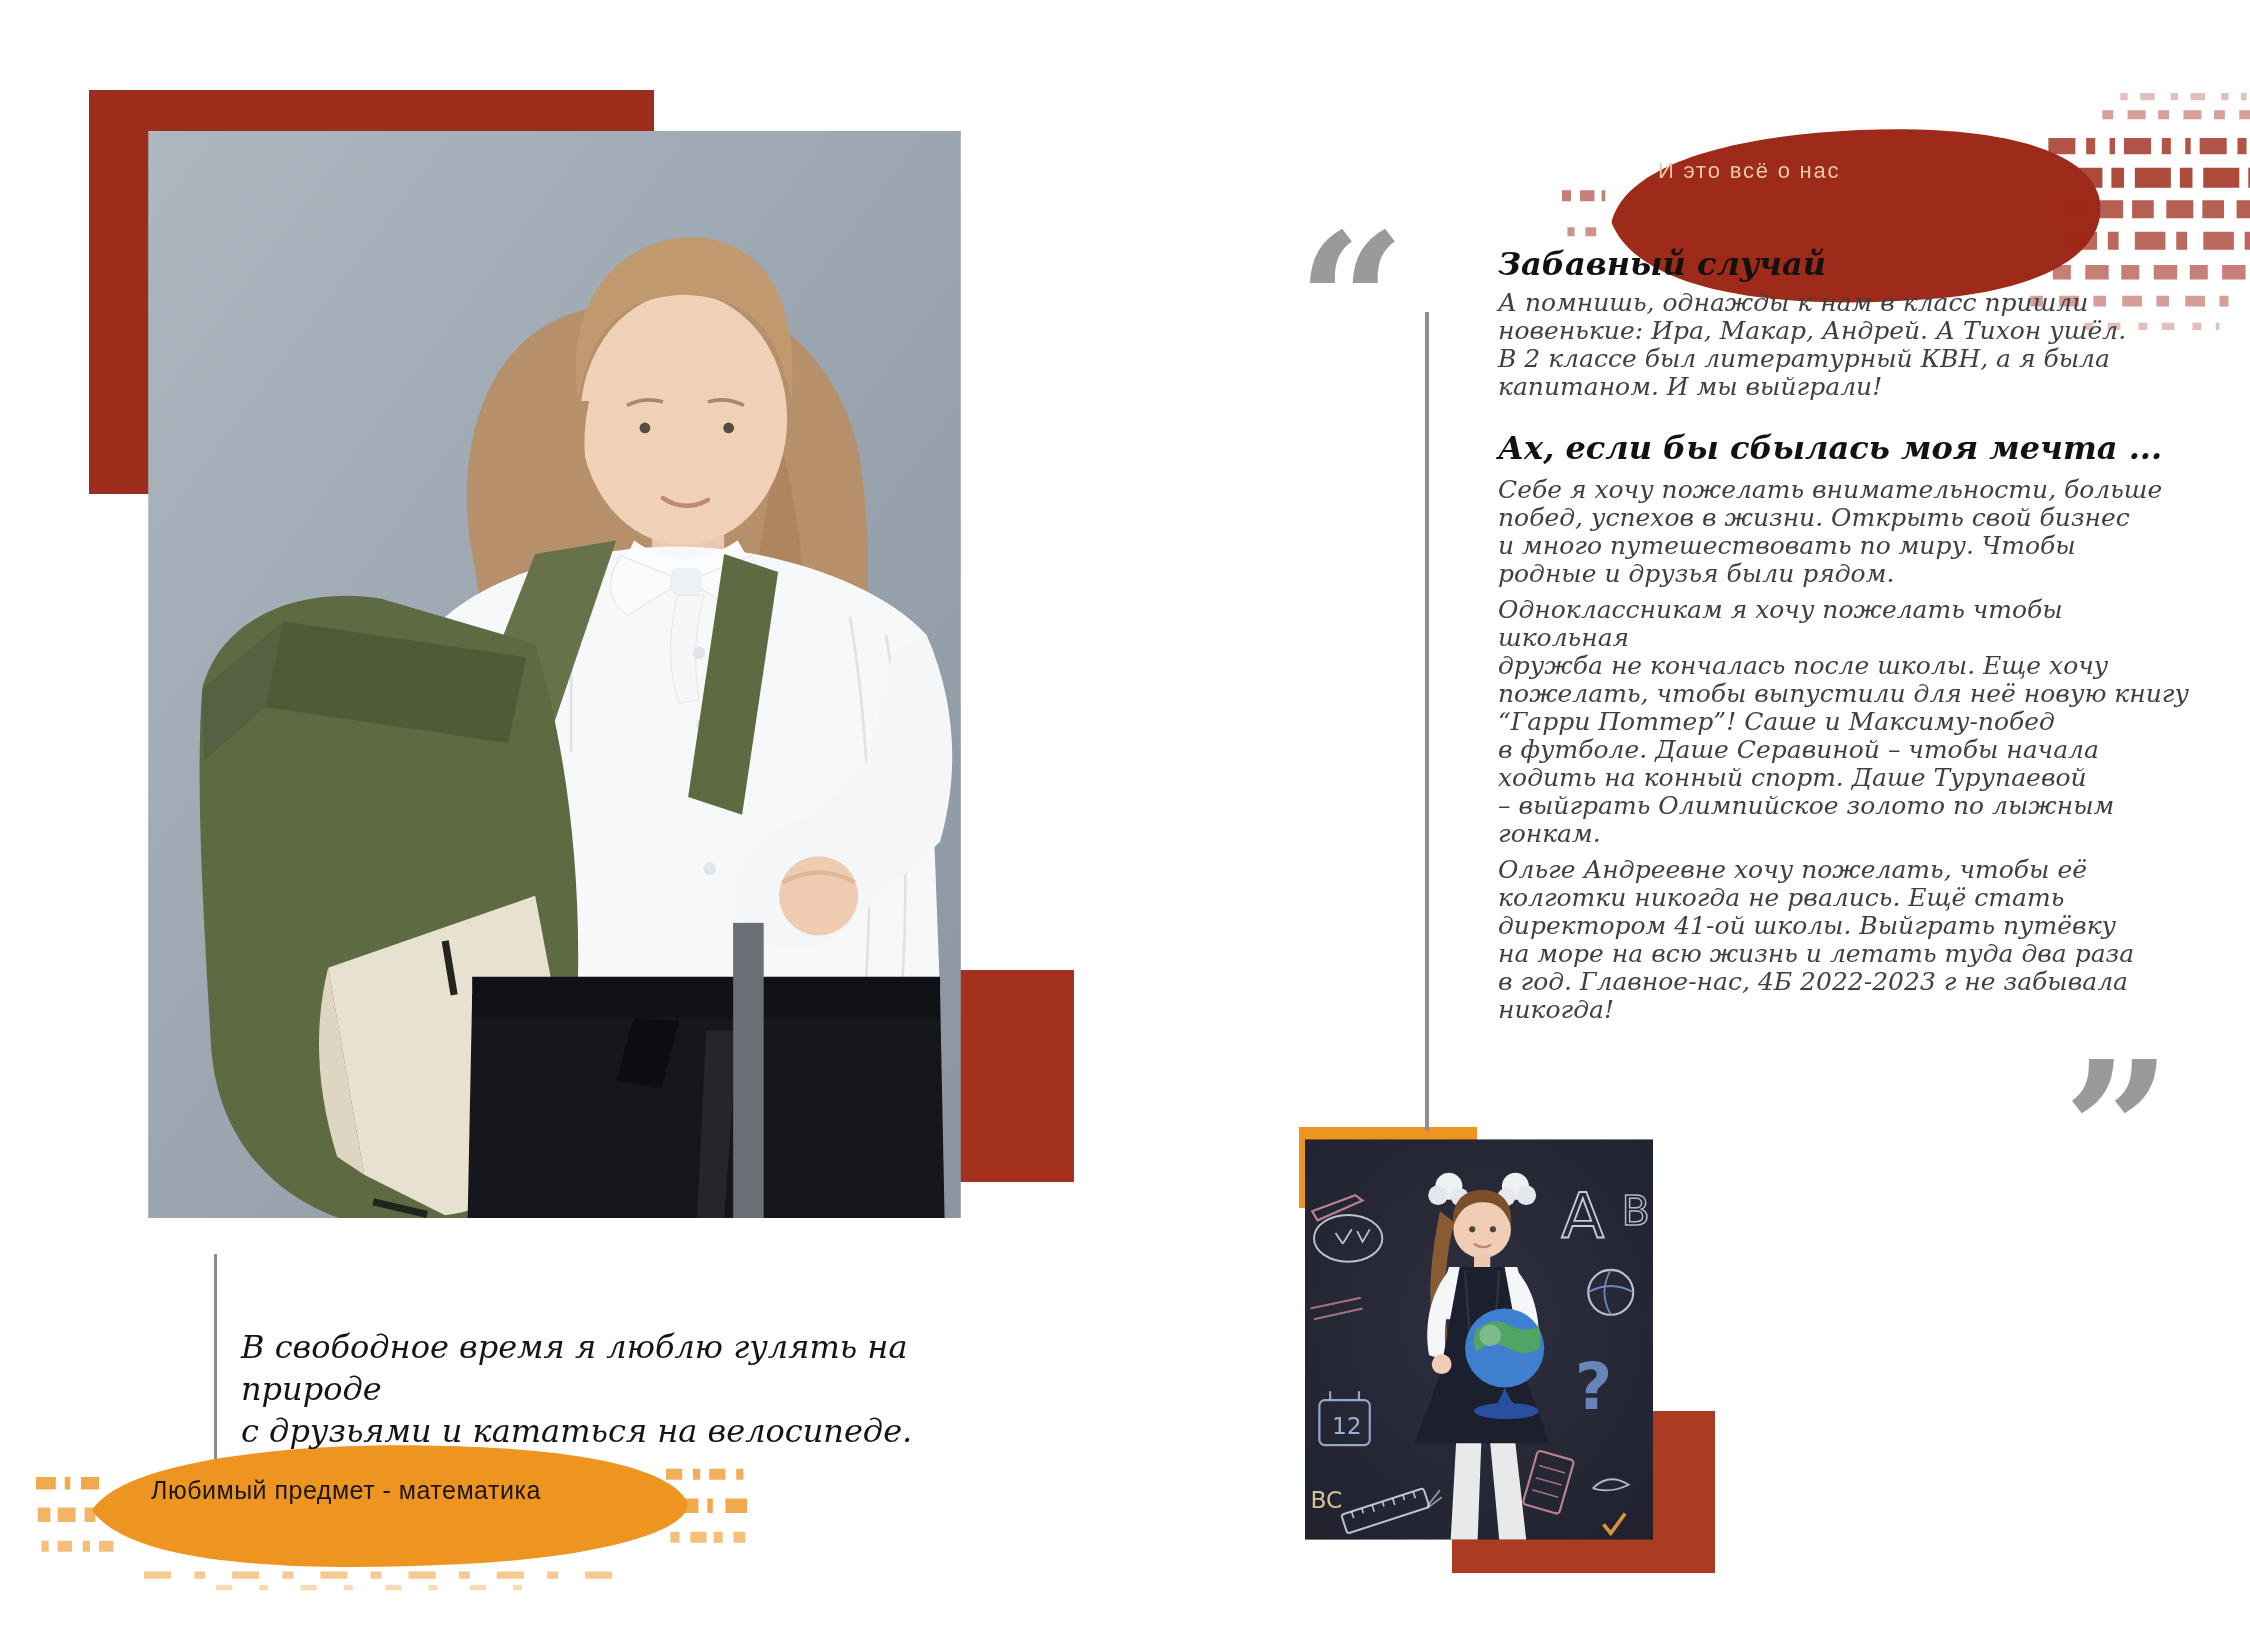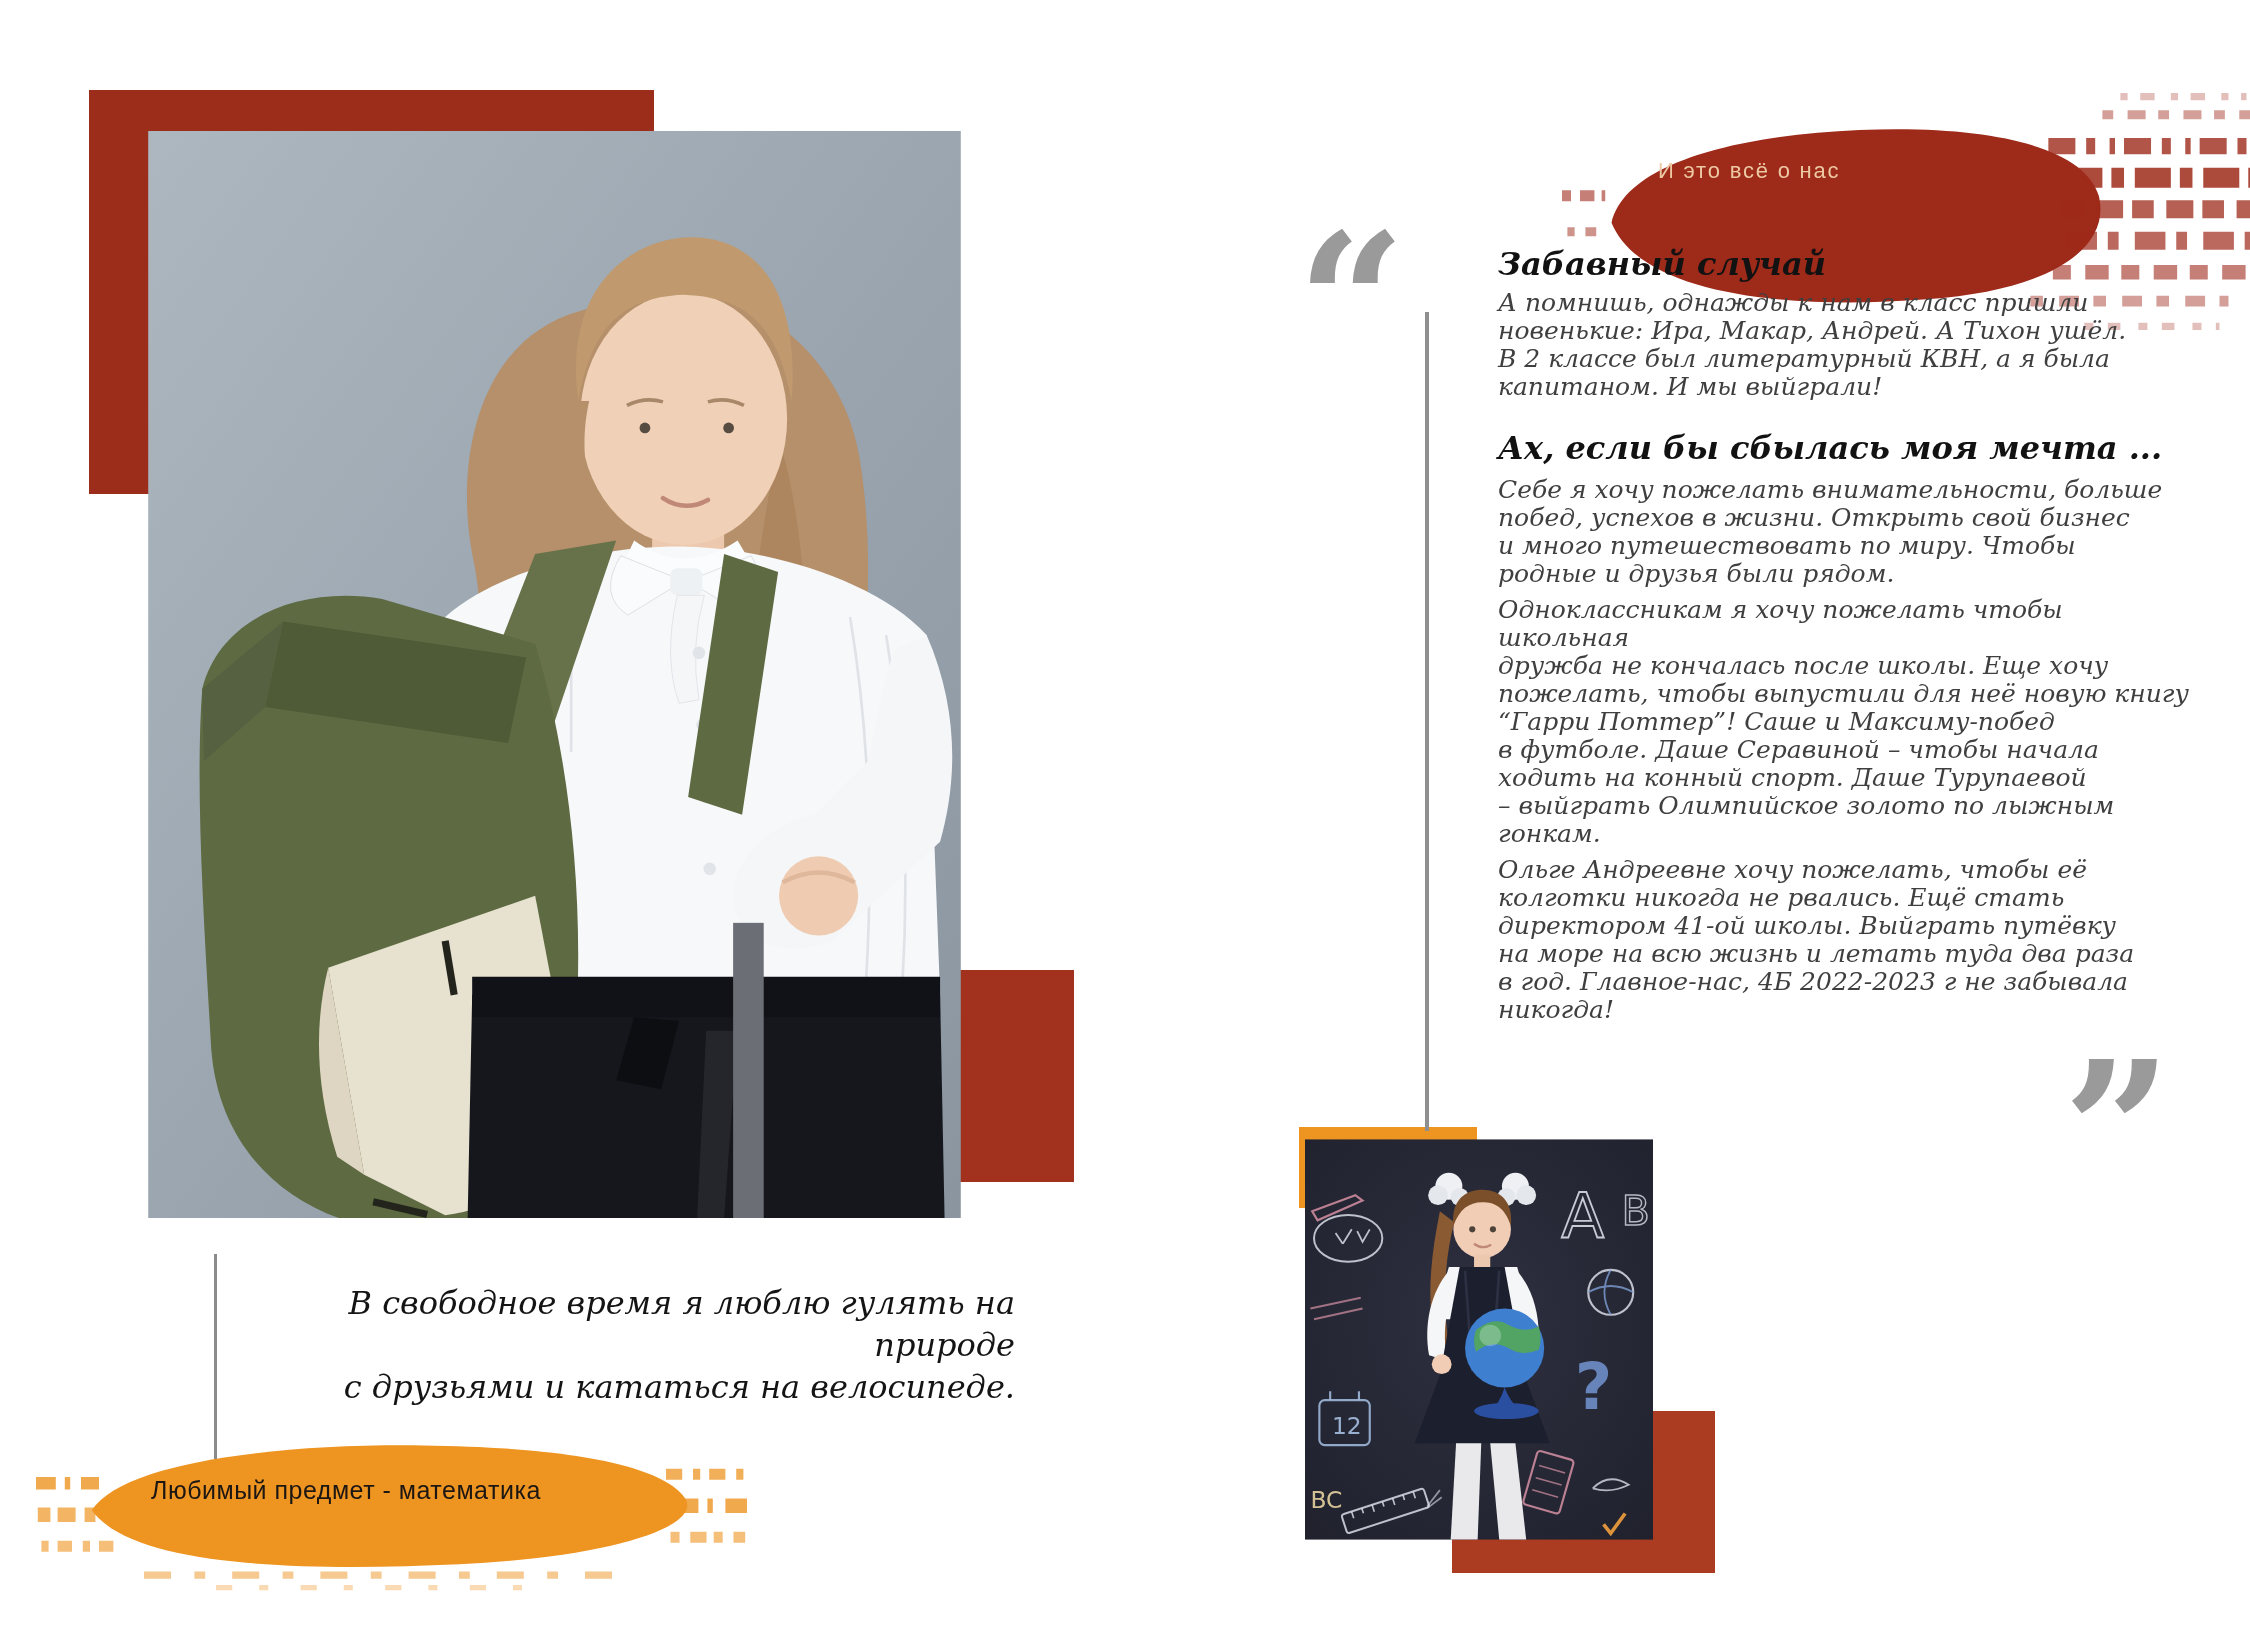--- a/index.html
+++ b/index.html
@@ -13,23 +13,23 @@
   .rect-orange-acc{left:1299px;top:1127px;width:178px;height:81px;background:#ee9421;z-index:1;}
   .rect-red-bottom{left:1452px;top:1411px;width:263px;height:162px;background:#ab3c22;z-index:1;}
 
   
   .photo-main{left:148px;top:131px;width:813px;height:1087px;z-index:2;}
   .photo-globe{left:1305px;top:1139px;width:348px;height:401px;z-index:2;}
   .photo-main svg,.photo-globe svg{display:block;}
 
   
   .caption-rule{left:214px;top:1254px;width:2.7px;height:205px;background:#8b8b8b;z-index:3;}
-  .main-caption{left:241px;top:1282px;width:774px;z-index:3;
+  .main-caption{left:241px;top:1326px;width:774px;z-index:3;
       font-family:"DejaVu Serif",serif;font-style:italic;font-weight:500;
-      font-size:32px;line-height:42px;color:#141414;white-space:pre-line;text-align:right;}
+      font-size:32px;line-height:42px;color:#141414;white-space:pre-line;}
 
   
   .orange-brush{left:36px;top:1420px;width:711px;height:176px;z-index:2;}
   .orange-label{left:151px;top:1476px;width:558px;z-index:3;
       font-size:25px;letter-spacing:0.5px;color:#1c1712;}
 
   
   .header-brush{left:1562px;top:74px;width:689px;height:275px;z-index:1;}
   .header-title{left:1658px;top:158px;width:432px;z-index:2;
       font-size:22px;letter-spacing:1.8px;color:#ecc9a4;}

